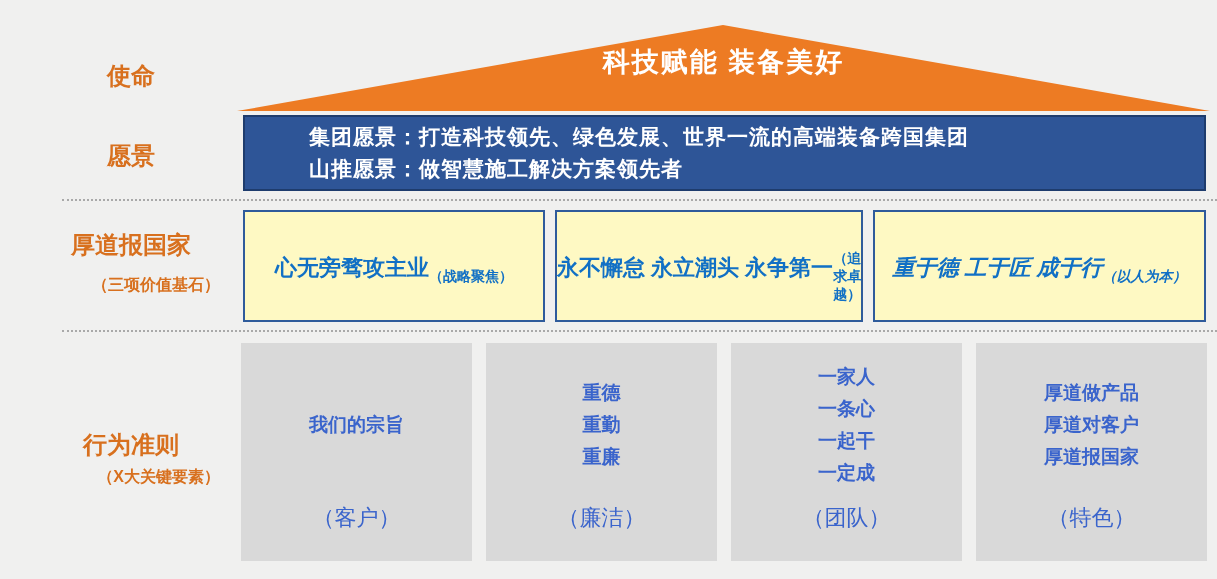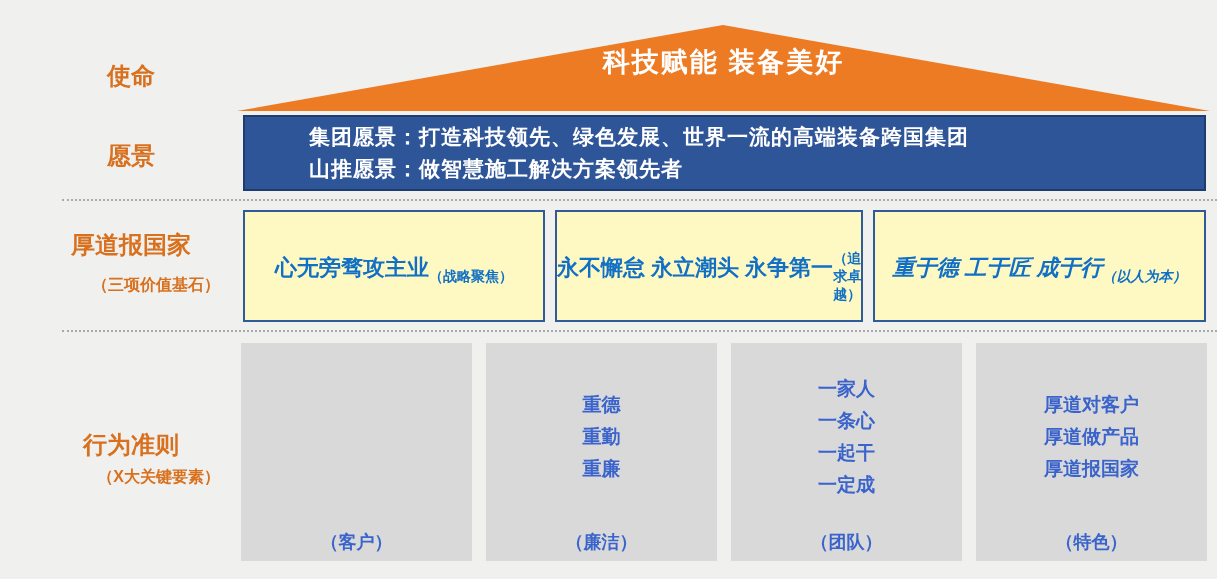--- a/index.html
+++ b/index.html
@@ -63,21 +63,21 @@
   .conduct-row{left:241px;top:343px;width:966px;height:218px;display:flex;gap:14px;}
   .gray-box{
     background:var(--gray_box);flex:1;display:flex;flex-direction:column;
     align-items:center;box-sizing:border-box;
   }
   .gbx-lines{
     flex:1;display:flex;flex-direction:column;justify-content:center;
     text-align:center;
   }
   .gbx-line{color:var(--gray_text);font-size:19px;font-weight:bold;line-height:30px;margin:1px 0;white-space:nowrap;}
-  .gbx-caption{color:var(--gray_text);font-size:18px;font-weight:bold;margin-bottom:8px;line-height:22px;}
+  .gbx-caption{color:var(--gray_text);font-size:22px;font-weight:normal;margin-bottom:32px;line-height:22px;}
 </style>
 </head>
 <body>
 
 <div>
 
   <div class="abs rail-label" style="top:62px">使命</div>
   <div class="abs rail-label" style="top:142px">愿景</div>
   <div class="abs rail-label" style="top:231px">厚道报国家</div>
   <div class="abs rail-sublabel" style="top:274px">（三项价值基石）</div>
@@ -111,20 +111,21 @@
     <div class="core-box w3">
       <div class="core-title">重于德 工于匠 成于行</div>
       <div class="core-caption">（以人为本）</div>
     </div>
   </div>
 
   <div class="abs conduct-row">
 
     <div class="gray-box">
       <div class="gbx-lines">
+        <div class="gbx-line">我们的宗旨</div>
       </div>
       <div class="gbx-caption">（客户）</div>
     </div>
 
 
 
     <div class="gray-box">
       <div class="gbx-lines">
         <div class="gbx-line">重德</div>
         <div class="gbx-line">重勤</div>
@@ -138,21 +139,21 @@
         <div class="gbx-line">一家人</div>
         <div class="gbx-line">一条心</div>
         <div class="gbx-line">一起干</div>
         <div class="gbx-line">一定成</div>
       </div>
       <div class="gbx-caption">（团队）</div>
     </div>
 
     <div class="gray-box">
       <div class="gbx-lines">
+        <div class="gbx-line">厚道做产品</div>
         <div class="gbx-line">厚道对客户</div>
-        <div class="gbx-line">厚道做产品</div>
         <div class="gbx-line">厚道报国家</div>
       </div>
       <div class="gbx-caption">（特色）</div>
     </div>
 
   </div>
 </div>
 
 </body></html>

